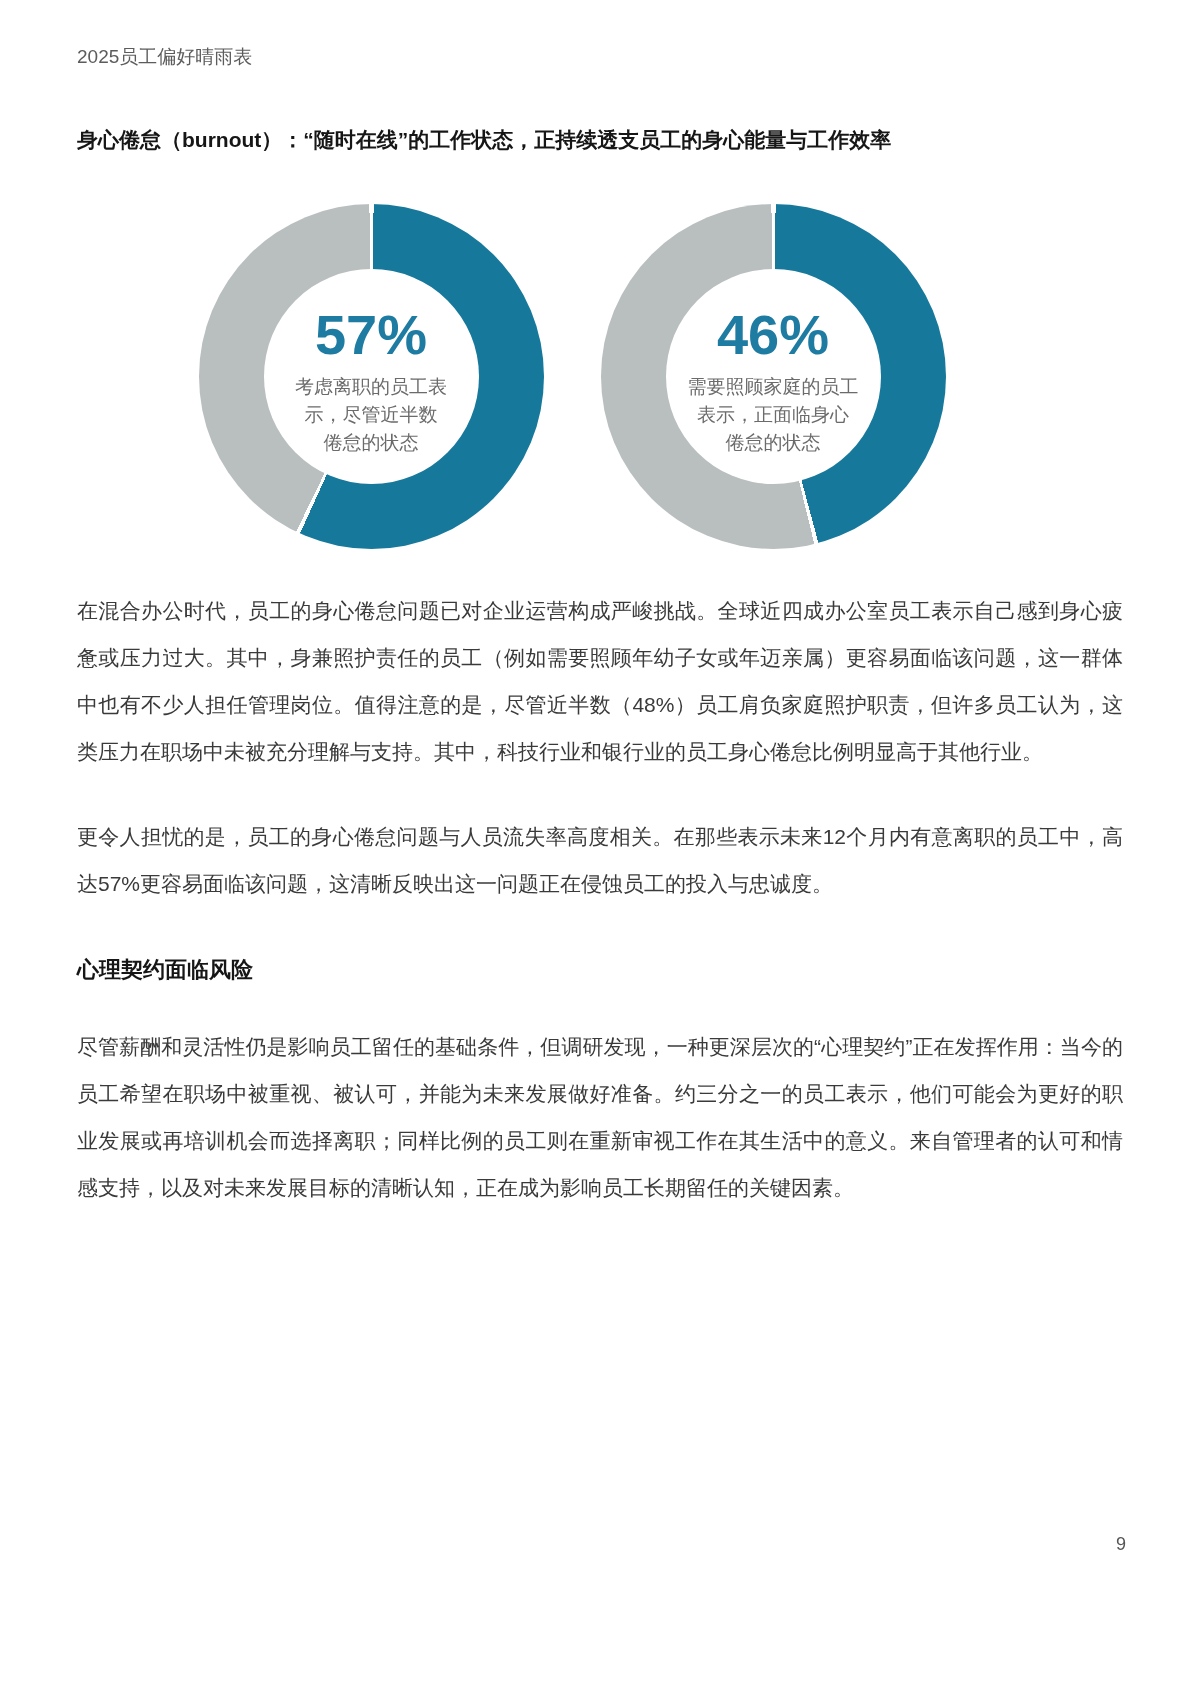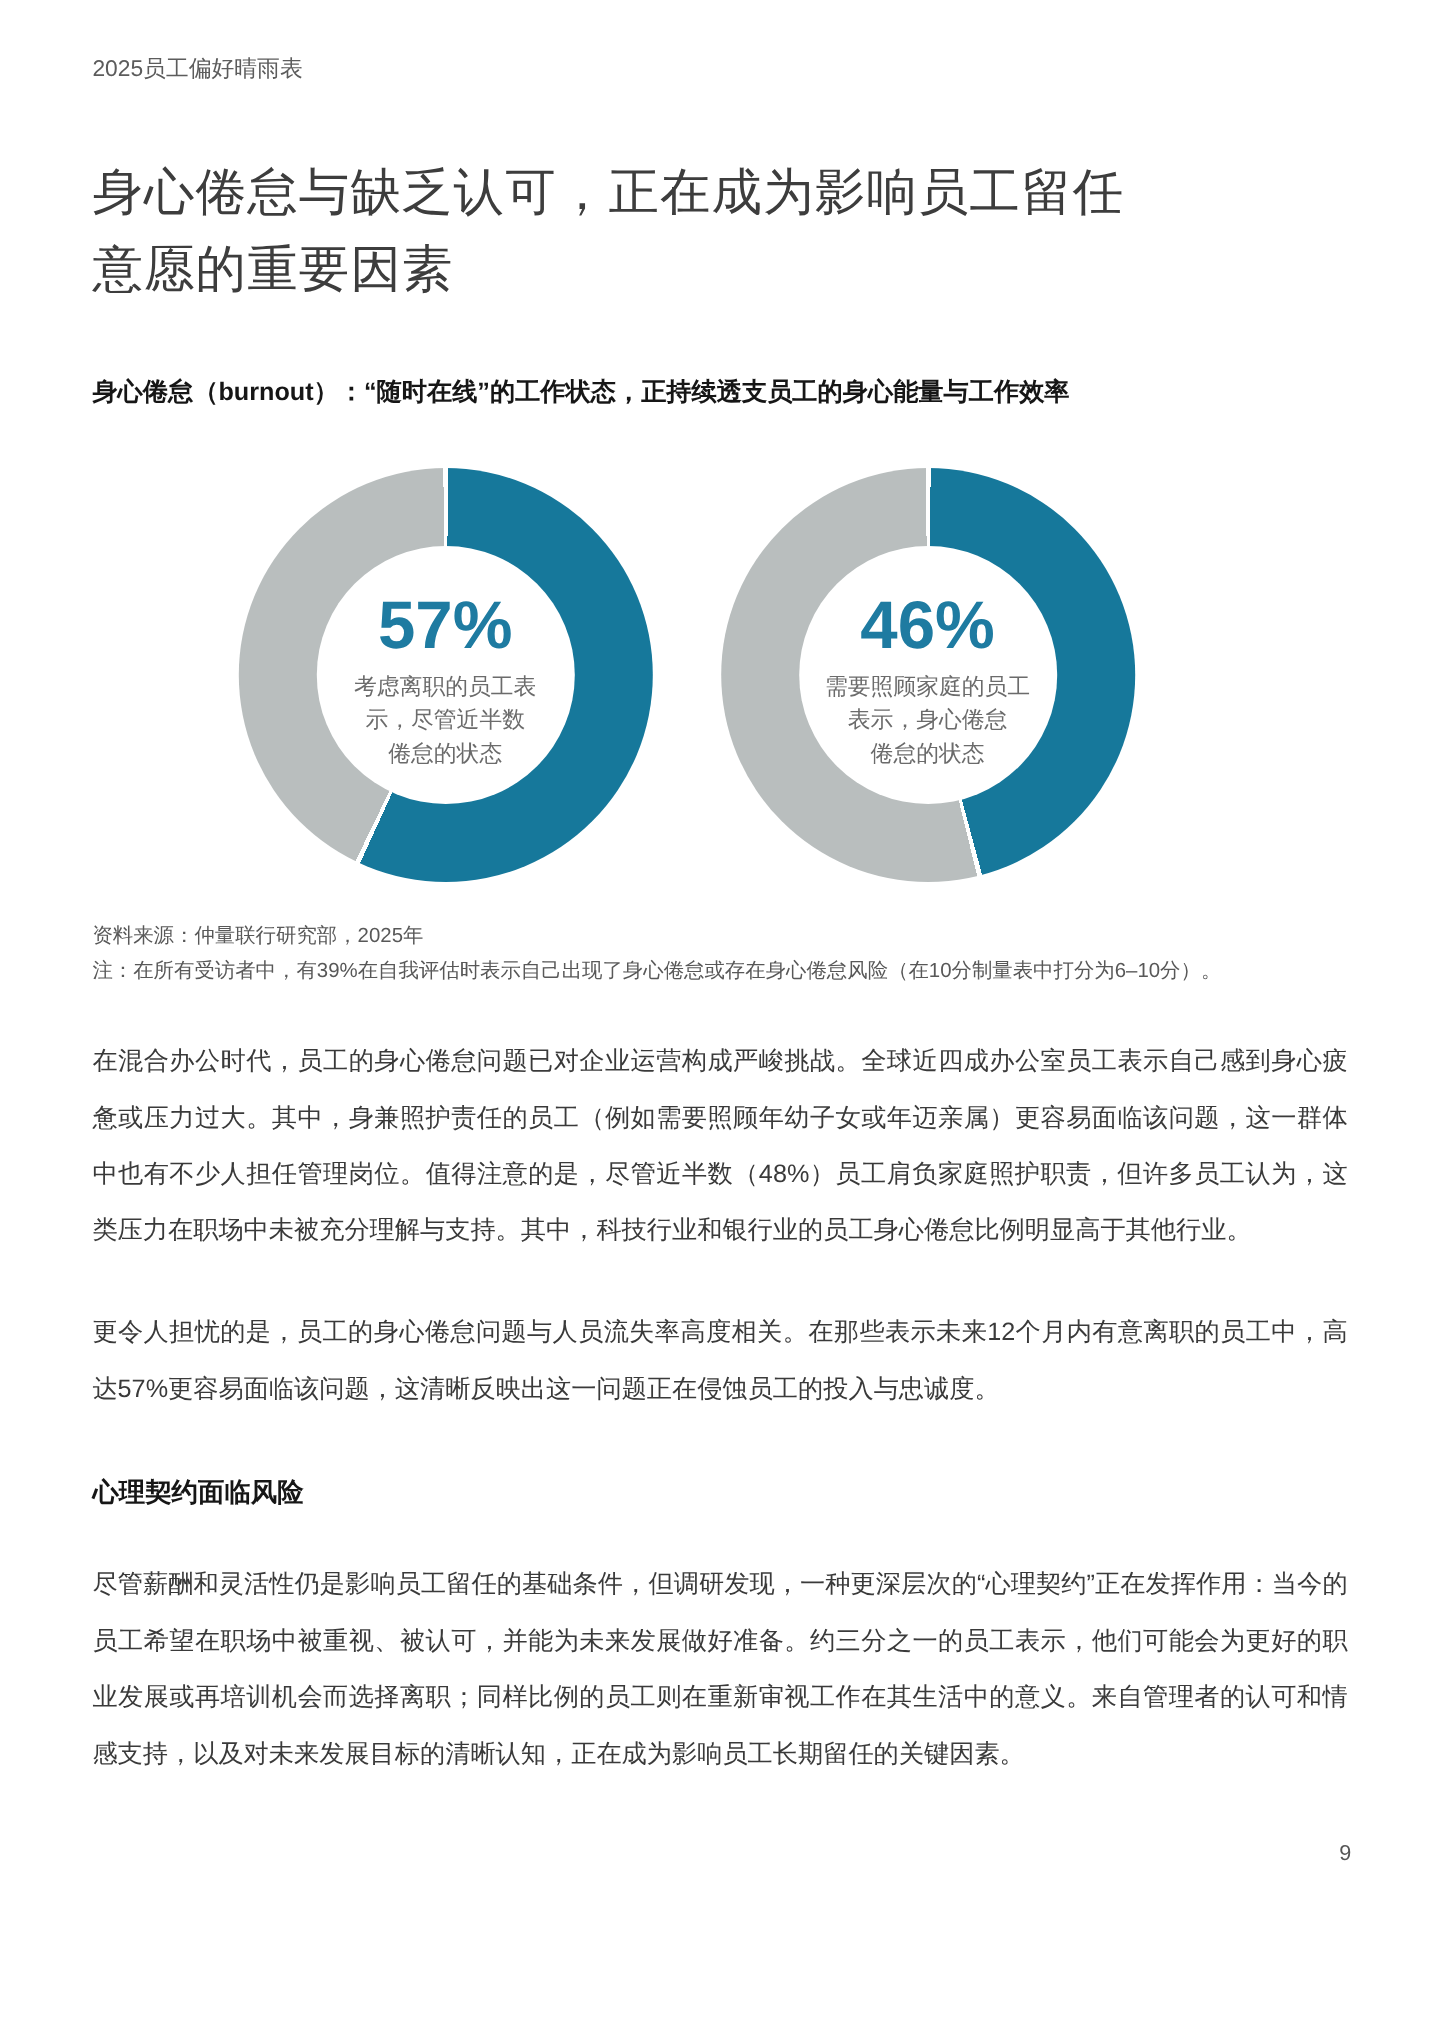--- a/index.html
+++ b/index.html
@@ -106,51 +106,45 @@
     color:#555555;
   }
 </style>
 </head>
 <body>
 
 <div class="content">
 
   <div class="report-header">2025员工偏好晴雨表</div>
 
-  <h1 class="page-title">身心倦怠与缺乏认可，正在成为影响员工留任
-意愿的重要因素</h1>
 
   <div class="chart-title">身心倦怠（burnout）：“随时在线”的工作状态，正持续透支员工的身心能量与工作效率</div>
 
   <div class="donut-row">
 
     <figure class="donut-ring" style="margin: 0px; background: conic-gradient(rgb(255, 255, 255) 0deg, rgb(255, 255, 255) 0.7deg, rgb(22, 120, 155) 0.7deg, rgb(22, 120, 155) 204.5deg, rgb(255, 255, 255) 204.5deg, rgb(255, 255, 255) 205.9deg, rgb(185, 190, 190) 205.9deg, rgb(185, 190, 190) 359.3deg, rgb(255, 255, 255) 359.3deg, rgb(255, 255, 255) 360deg);">
       <div class="donut-hole">
         <div class="donut-pct">57%</div>
         <div class="donut-cap">考虑离职的员工表
 示，尽管近半数
 倦怠的状态</div>
       </div>
     </figure>
 
     <figure class="donut-ring" style="margin: 0px; background: conic-gradient(rgb(255, 255, 255) 0deg, rgb(255, 255, 255) 0.7deg, rgb(22, 120, 155) 0.7deg, rgb(22, 120, 155) 164.9deg, rgb(255, 255, 255) 164.9deg, rgb(255, 255, 255) 166.3deg, rgb(185, 190, 190) 166.3deg, rgb(185, 190, 190) 359.3deg, rgb(255, 255, 255) 359.3deg, rgb(255, 255, 255) 360deg);">
       <div class="donut-hole">
         <div class="donut-pct">46%</div>
         <div class="donut-cap">需要照顾家庭的员工
-表示，身心倦怠
+表示，正面临身心
 倦怠的状态</div>
       </div>
     </figure>
 
   </div>
 
-  <div class="source-block">
-    <div>资料来源：仲量联行研究部，2025年</div>
-    <div>注：在所有受访者中，有39%在自我评估时表示自己出现了身心倦怠或存在身心倦怠风险（在10分制量表中打分为6–10分）。</div>
-  </div>
 
   <p class="body-para">在混合办公时代，员工的身心倦怠问题已对企业运营构成严峻挑战。全球近四成办公室员工表示自己感到身心疲惫或压力过大。其中，身兼照护责任的员工（例如需要照顾年幼子女或年迈亲属）更容易面临该问题，这一群体中也有不少人担任管理岗位。值得注意的是，尽管近半数（48%）员工肩负家庭照护职责，但许多员工认为，这类压力在职场中未被充分理解与支持。其中，科技行业和银行业的员工身心倦怠比例明显高于其他行业。</p>
 
   <p class="body-para">更令人担忧的是，员工的身心倦怠问题与人员流失率高度相关。在那些表示未来12个月内有意离职的员工中，高达57%更容易面临该问题，这清晰反映出这一问题正在侵蚀员工的投入与忠诚度。</p>
 
   <div class="section-heading">心理契约面临风险</div>
 
   <p class="body-para">尽管薪酬和灵活性仍是影响员工留任的基础条件，但调研发现，一种更深层次的“心理契约”正在发挥作用：当今的员工希望在职场中被重视、被认可，并能为未来发展做好准备。约三分之一的员工表示，他们可能会为更好的职业发展或再培训机会而选择离职；同样比例的员工则在重新审视工作在其生活中的意义。来自管理者的认可和情感支持，以及对未来发展目标的清晰认知，正在成为影响员工长期留任的关键因素。</p>
 
 </div>

